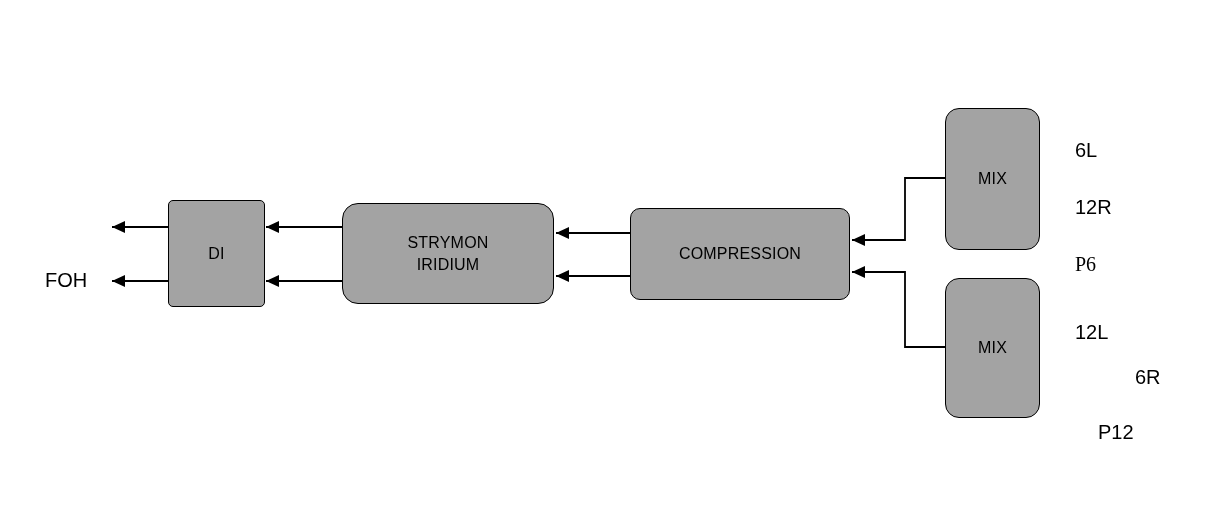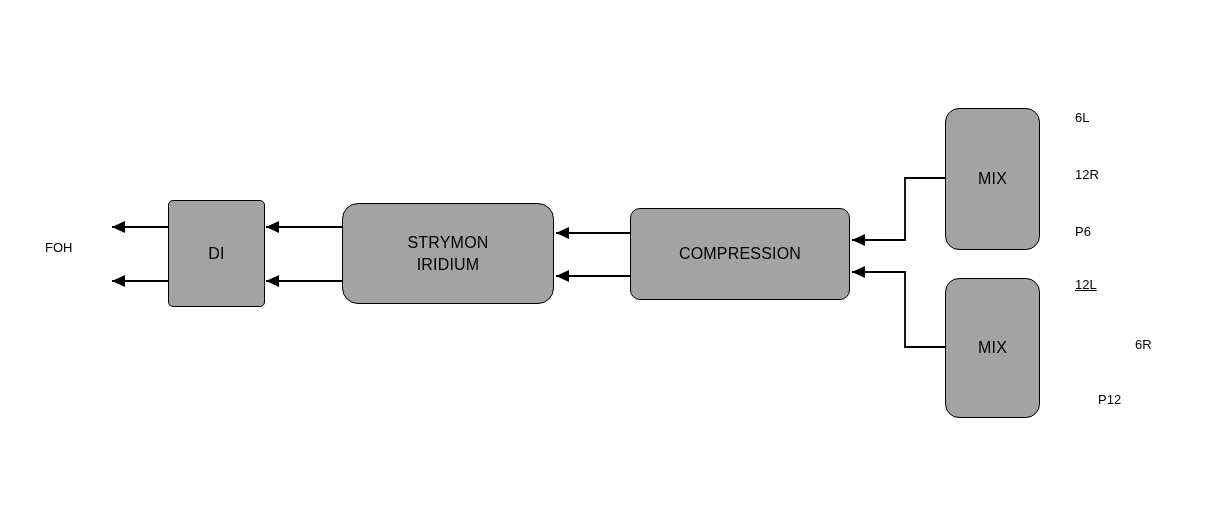--- a/index.html
+++ b/index.html
@@ -52,29 +52,30 @@
   .node-mix-top {
     left: 945px; top: 108px; width: 95px; height: 142px;
     border-radius: 14px;
   }
   .node-mix-bottom {
     left: 945px; top: 278px; width: 95px; height: 140px;
     border-radius: 14px;
   }
   .side-label {
     position: absolute;
-    font-size: 13px;
+    font-size: 20px;
     line-height: 20px;
     white-space: nowrap;
+    margin-top: 32px;
   }
   .foh-label   { left: 45px;   top: 238px; }
   .out-6l      { left: 1075px; top: 108px; }
   .out-12r     { left: 1075px; top: 165px; text-align: right; }
-  .out-p6      { left: 1075px; top: 222px; }
-  .out-12l     { left: 1075px; top: 275px; text-decoration: underline; }
+  .out-p6      { left: 1075px; top: 222px; font-family: Liberation Serif, serif; }
+  .out-12l     { left: 1075px; top: 290px; }
   .out-6r      { left: 1135px; top: 335px; }
   .out-p12     { left: 1098px; top: 390px; text-align: center; }
 </style>
 </head>
 <body>
 
 <div class="canvas">
 
   <svg class="connectors" viewBox="0 0 1230 512" xmlns="http://www.w3.org/2000/svg">
     <defs>

